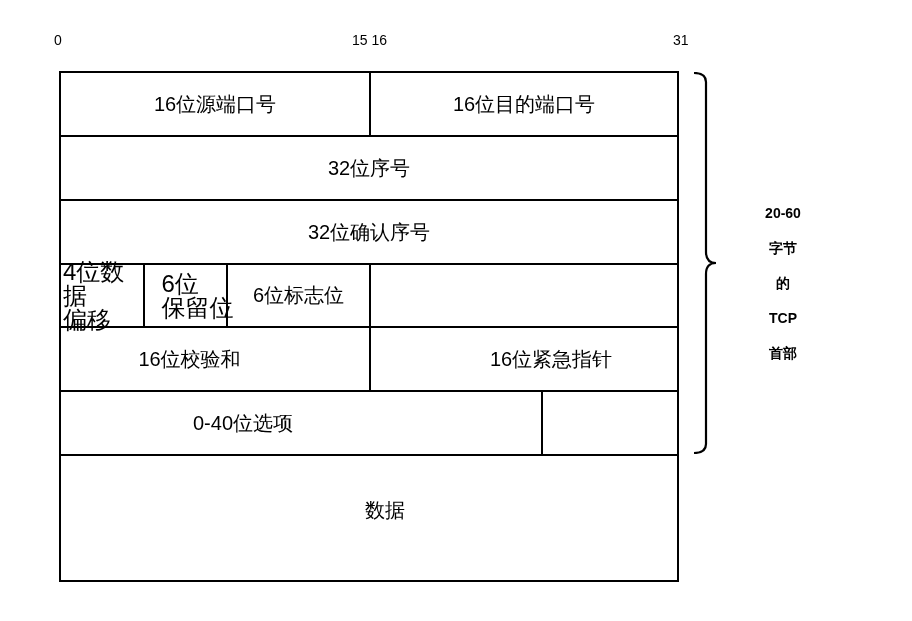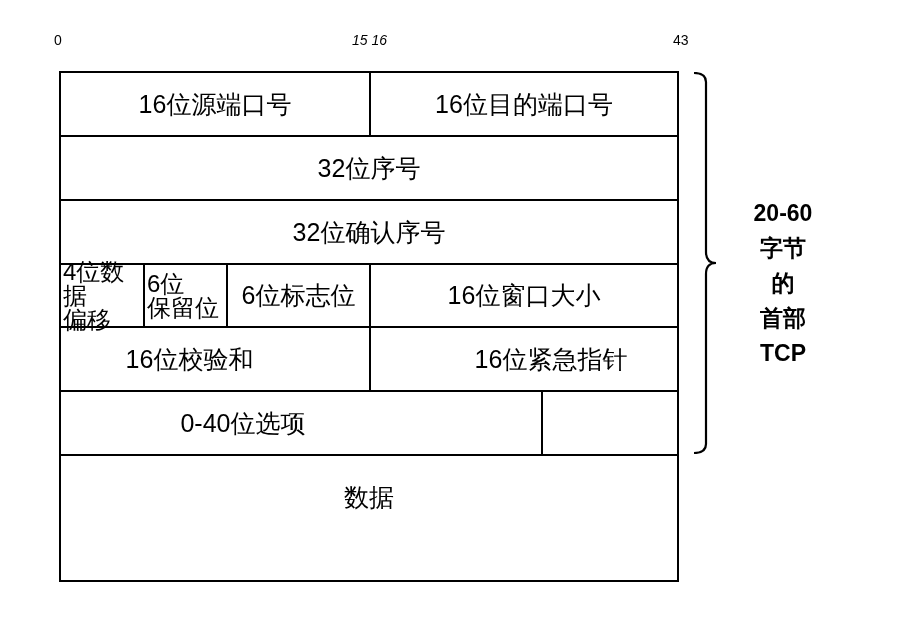--- a/index.html
+++ b/index.html
@@ -4,36 +4,36 @@
   <style>
     html, body { margin: 0; padding: 0; background: #ffffff; }
     body { width: 912px; height: 621px; position: relative; overflow: hidden;
            font-family: "Liberation Sans", "DejaVu Sans", sans-serif; color: #000; }
     .tick { position: absolute; font-size: 14px; top: 32px; }
     .grid { position: absolute; left: 59px; top: 71px; width: 620px; height: 511px;
             border: 2px solid #000; box-sizing: border-box; }
     .row { position: absolute; left: 0; width: 100%; box-sizing: border-box; }
     .hline { position: absolute; left: 0; width: 100%; height: 2px; background: #000; }
     .cell { position: absolute; top: 0; height: 100%; display: flex; align-items: center;
-            justify-content: center; font-size: 25px; box-sizing: border-box; }
+            justify-content: center; font-size: 20px; box-sizing: border-box; }
     .vline { position: absolute; width: 2px; background: #000; }
     .small { font-size: 24px; line-height: 24px; justify-content: flex-start; align-items: center;
              text-align: left; padding-left: 2px; }
     .small span { display: block; }
     .brace { position: absolute; left: 692px; top: 72px; }
     .label { position: absolute; left: 740px; top: 196px; width: 86px; text-align: center;
-             font-weight: bold; font-size: 23px; line-height: 35px; }
+             font-weight: bold; font-size: 14px; line-height: 35px; }
     .label span { display: block; }
   </style>
 </head>
 <body>
 
 <div class="tick" style="left:54px;">0</div>
-<div class="tick" style="left:352px;font-style:italic;">15 16</div>
-<div class="tick" style="left:673px;">43</div>
+<div class="tick" style="left:352px;">15 16</div>
+<div class="tick" style="left:673px;">31</div>
 
 <div class="grid">
 
   <div class="row" style="top:0; height:63px;">
     <div class="cell" style="left:0; width:308px;">
         <span>16位源端口号</span>
       </div>
     <div class="vline" style="left:308px; top:0; height:63px;"></div>
     <div class="cell" style="left:310px; width:306px;">
         <span>16位目的端口号</span>
@@ -56,34 +56,31 @@
   <div class="hline" style="top:190px;"></div>
 
   <div class="row" style="top:192px; height:61px;">
     <div class="cell small" style="left:0; width:82px;">
       <div>
           <span>4位数据</span>
           <span>偏移</span>
         </div>
     </div>
     <div class="vline" style="left:82px; top:0; height:61px;"></div>
-    <div class="cell small" style="left:84px; width:103px;">
+    <div class="cell small" style="left:84px; width:103px;justify-content:center;">
       <div>
           <span>6位</span>
           <span>保留位</span>
         </div>
     </div>
     <div class="vline" style="left:165px; top:0; height:61px;"></div>
     <div class="cell" style="left:167px; width:141px;">
         <span>6位标志位</span>
       </div>
     <div class="vline" style="left:308px; top:0; height:61px;"></div>
-    <div class="cell" style="left:310px; width:306px;">
-        <span>16位窗口大小</span>
-      </div>
   </div>
   <div class="hline" style="top:253px;"></div>
 
   <div class="row" style="top:255px; height:62px;">
     <div class="cell" style="left:0; width:257px;">
         <span>16位校验和</span>
       </div>
     <div class="vline" style="left:308px; top:0; height:62px;"></div>
     <div class="cell" style="left:310px; width:306px;margin-left:27px;">
         <span>16位紧急指针</span>
@@ -93,29 +90,29 @@
 
   <div class="row" style="top:319px; height:62px;">
     <div class="cell" style="left:0; width:398px; padding-right:130px; box-sizing:border-box;margin-left:48px;">
         <span>0-40位选项</span>
       </div>
     <div class="vline" style="left:480px; top:0; height:62px;"></div>
   </div>
   <div class="hline" style="top:381px;"></div>
 
   <div class="row" style="top:383px; height:124px;">
-    <div class="cell" style="left:0; width:616px; align-items:flex-start; padding-top:25px;">
+    <div class="cell" style="left:16px; width:616px; align-items:flex-start; padding-top:25px;margin-top:16px;">
         <span>数据</span>
       </div>
   </div>
 </div>
 
 <svg class="brace" width="32" height="382" viewBox="0 0 32 382">
   <path d="M2 1 Q14 1 14 10 L14 180 Q14 191 24 191 Q14 191 14 202 L14 372 Q14 381 2 381" fill="none" stroke="#000" stroke-width="2.2"></path>
 </svg>
 
 <div class="label">
   <span>20-60</span>
   <span>字节</span>
   <span>的</span>
+  <span>TCP</span>
   <span>首部</span>
-  <span>TCP</span>
 </div>
 
 </body></html>

